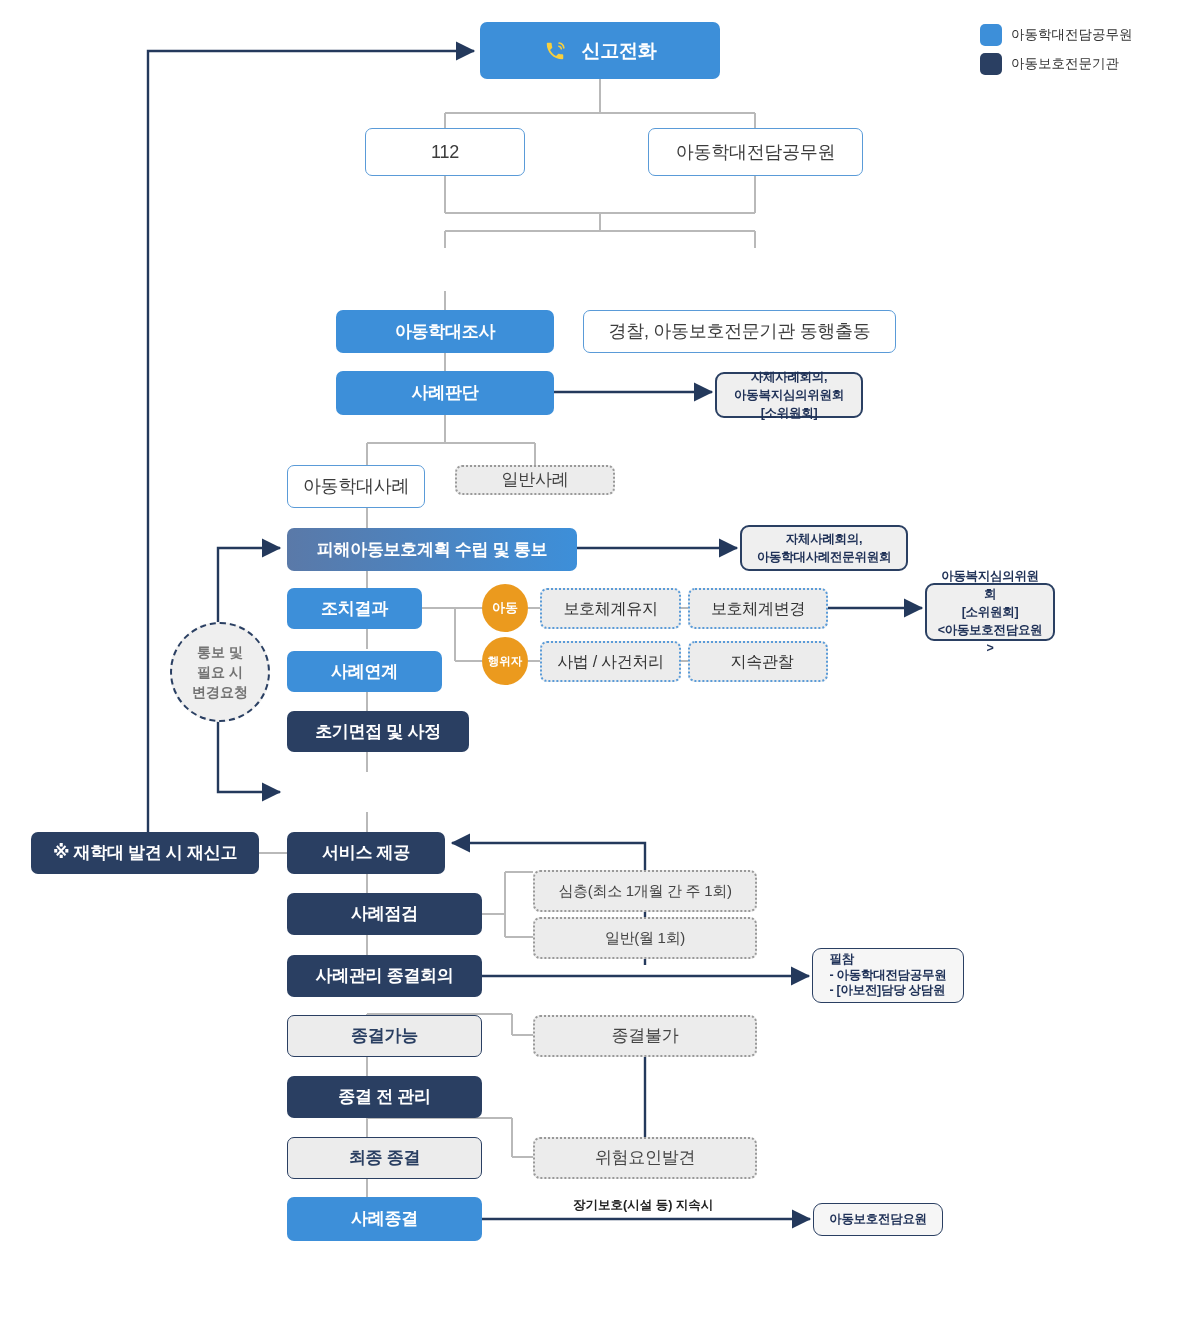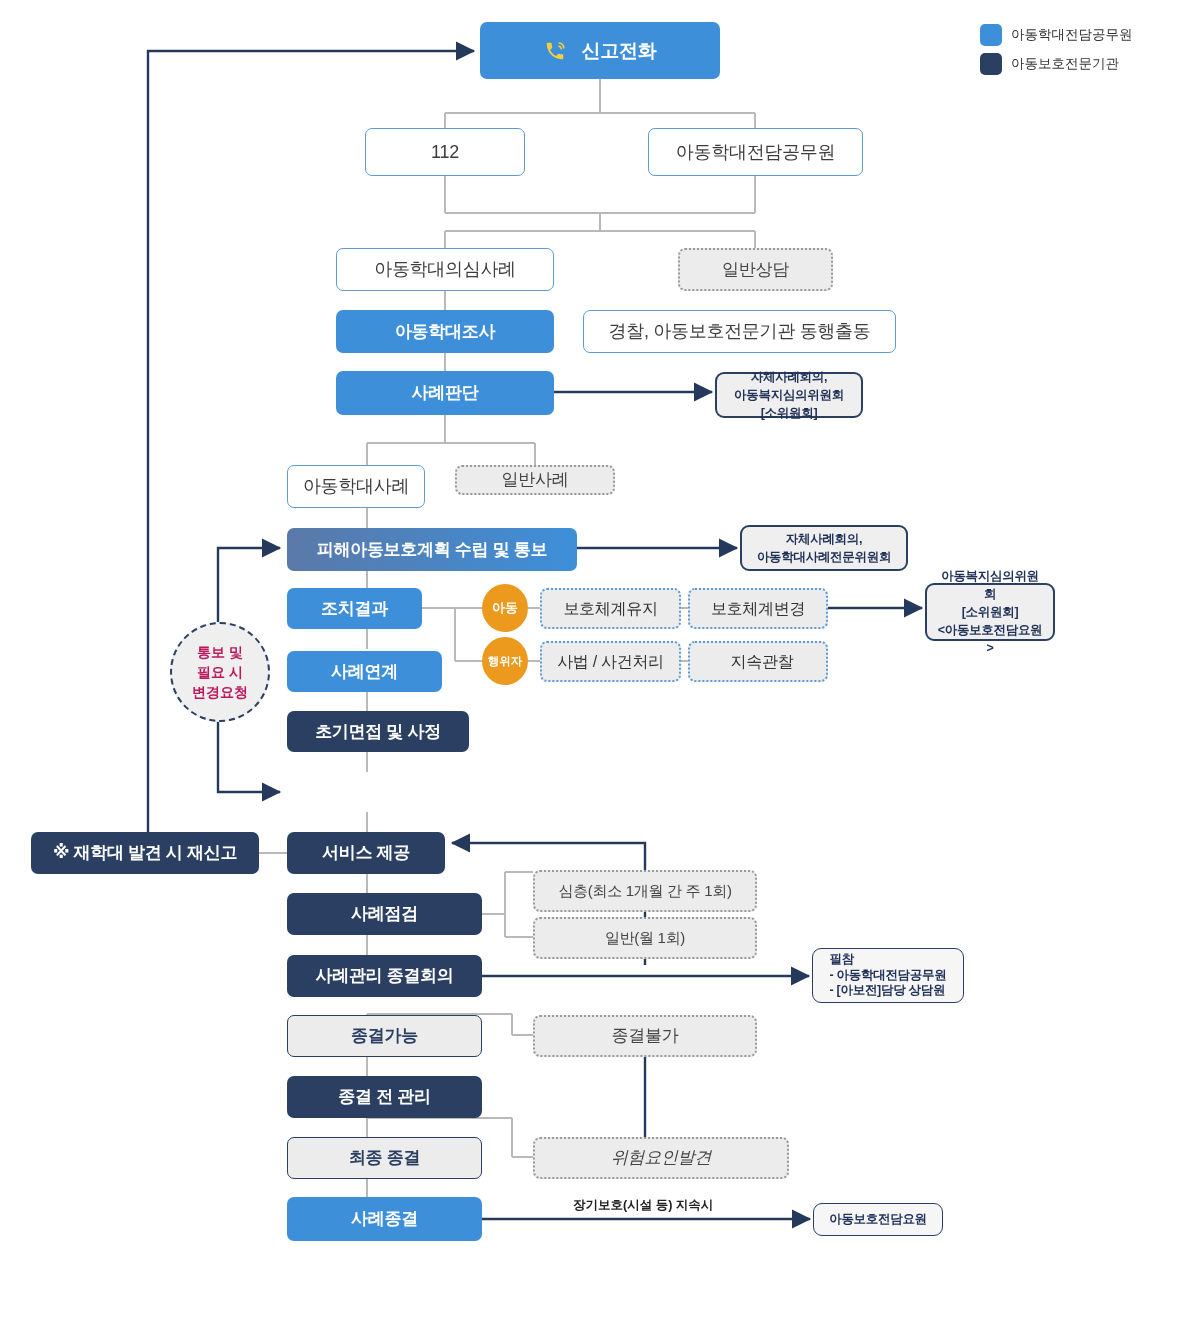--- a/index.html
+++ b/index.html
@@ -25,21 +25,21 @@
   .callout-sm{background:#f6f6f6;color:#1f3157;border:1.8px solid #2a3f62;font-weight:700;
            font-size:12.5px;border-radius:9px;}
   .notebox{background:#2a3f62;color:#fff;border-radius:7px;font-size:17px;font-weight:700;}
 
   .badge{position:absolute;border-radius:50%;background:#eb9a1e;color:#fff;
          display:flex;align-items:center;justify-content:center;font-size:13px;font-weight:700;}
   .badge.small{font-size:11.5px;}
 
   .circle-note{position:absolute;border-radius:50%;background:#efefef;
         border:2.5px dashed #2a3f62;display:flex;align-items:center;justify-content:center;
-        text-align:center;color:#be185d;font-size:14px;font-weight:700;line-height:1.45;}
+        text-align:center;color:#737373;font-size:14px;font-weight:700;line-height:1.45;}
 
   .legend{position:absolute;display:flex;flex-direction:column;gap:7px;}
   .legend-row{display:flex;align-items:center;gap:9px;}
   .sw{width:22px;height:22px;border-radius:5px;}
   .legend-label{font-size:13.5px;color:#333;font-weight:400;}
 
   .edge-label{position:absolute;font-size:12.5px;color:#222;font-weight:700;white-space:nowrap;}
 
   .phone-wrap{display:inline-flex;align-items:flex-end;gap:16px;}
   .callout .inner{width:100%;padding:0 10px;box-sizing:border-box;}
@@ -170,27 +170,21 @@
   </div>
 
   <div class="node whiteb" style="left:365px;top:128px;width:160px;height:48px;">
     <span>112</span>
   </div>
 
   <div class="node whiteb" style="left:648px;top:128px;width:215px;height:48px;">
     <span>아동학대전담공무원</span>
   </div>
 
-  <div class="node whiteb" style="left:336px;top:248px;width:218px;height:43px;">
-    <span>아동학대의심사례</span>
-  </div>
-
-  <div class="node greyd" style="left:678px;top:248px;width:155px;height:43px;">
-    <span>일반상담</span>
-  </div>
+
 
   <div class="node blue" style="left:336px;top:310px;width:218px;height:43px;">
     <span>아동학대조사</span>
   </div>
 
   <div class="node whiteb" style="left:583px;top:310px;width:313px;height:43px;">
     <span>경찰, 아동보호전문기관 동행출동</span>
   </div>
 
   <div class="node blue" style="left:336px;top:371px;width:218px;height:44px;">
@@ -313,21 +307,21 @@
   </div>
 
   <div class="node navy" style="left:287px;top:1076px;width:195px;height:42px;">
     <span>종결 전 관리</span>
   </div>
 
   <div class="node greyn" style="left:287px;top:1137px;width:195px;height:42px;">
     <span>최종 종결</span>
   </div>
 
-  <div class="node greyd" style="left:533px;top:1137px;width:256px;height:42px;font-style:italic;">
+  <div class="node greyd" style="left:533px;top:1137px;width:224px;height:42px;">
     <span>위험요인발견</span>
   </div>
 
   <div class="node blue" style="left:287px;top:1197px;width:195px;height:44px;text-align:right;">
     <span>사례종결</span>
   </div>
 
   <div class="edge-label" style="left:573px;top:1197px;">장기보호(시설 등) 지속시</div>
 
   <div class="node callout-sm" style="left:813px;top:1203px;width:130px;height:33px;">

